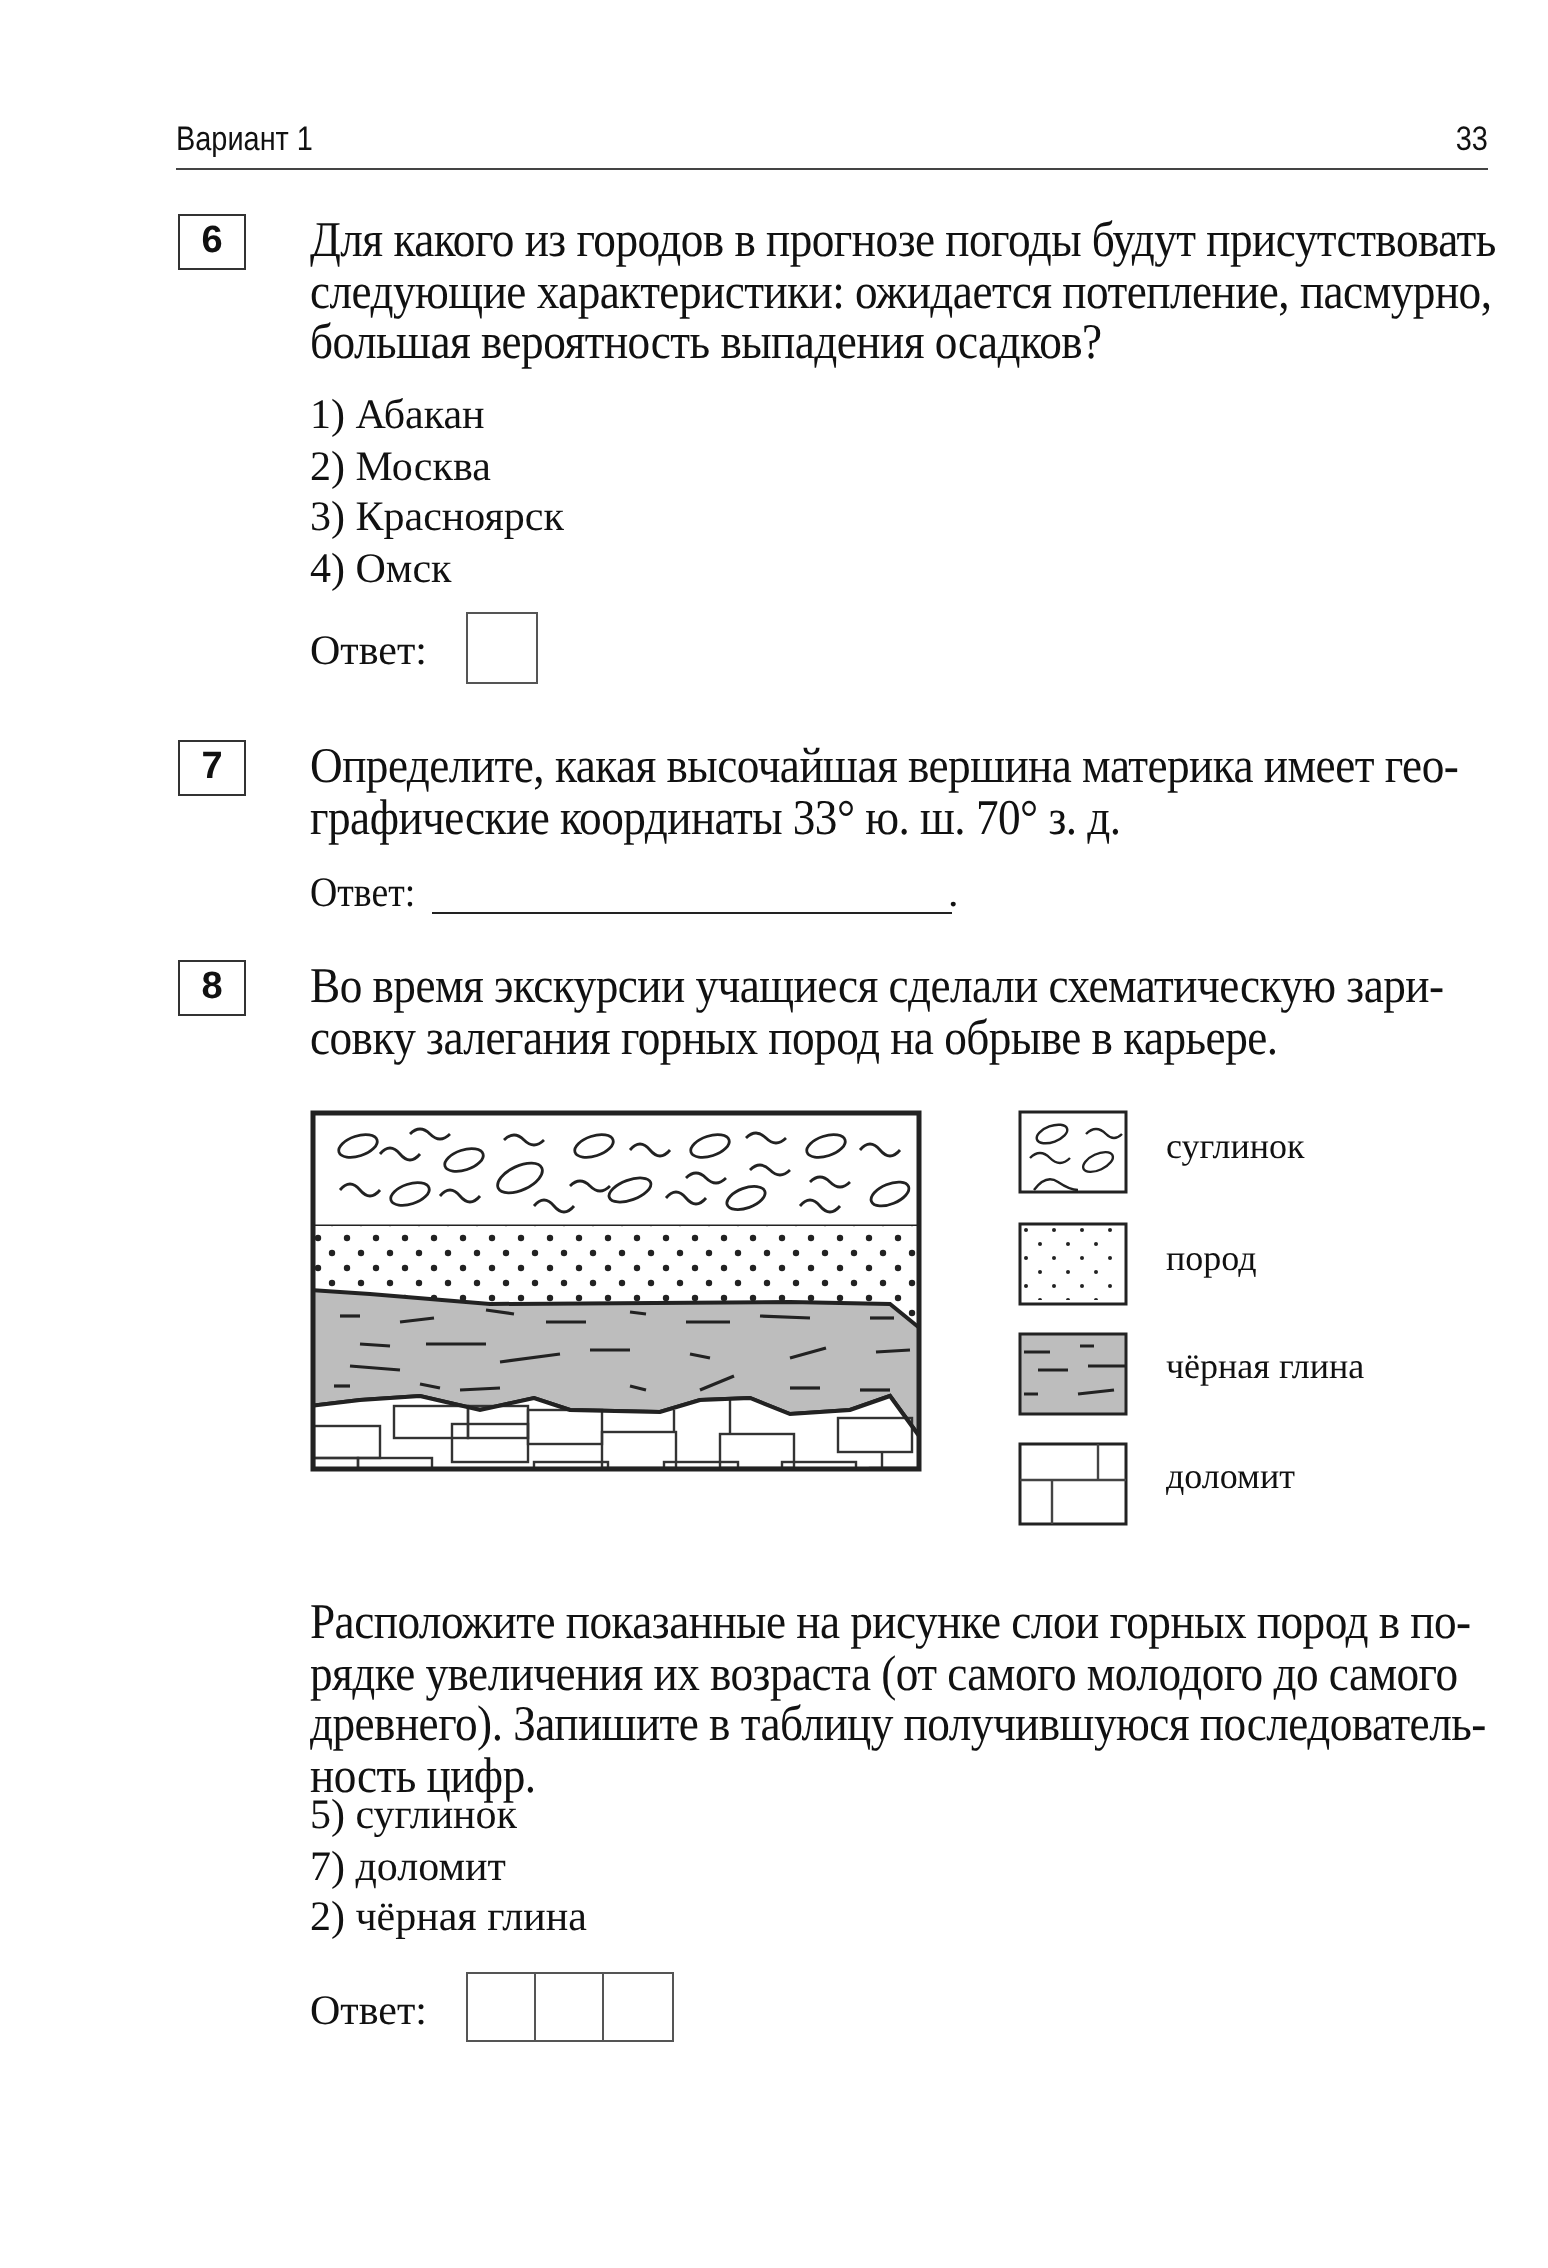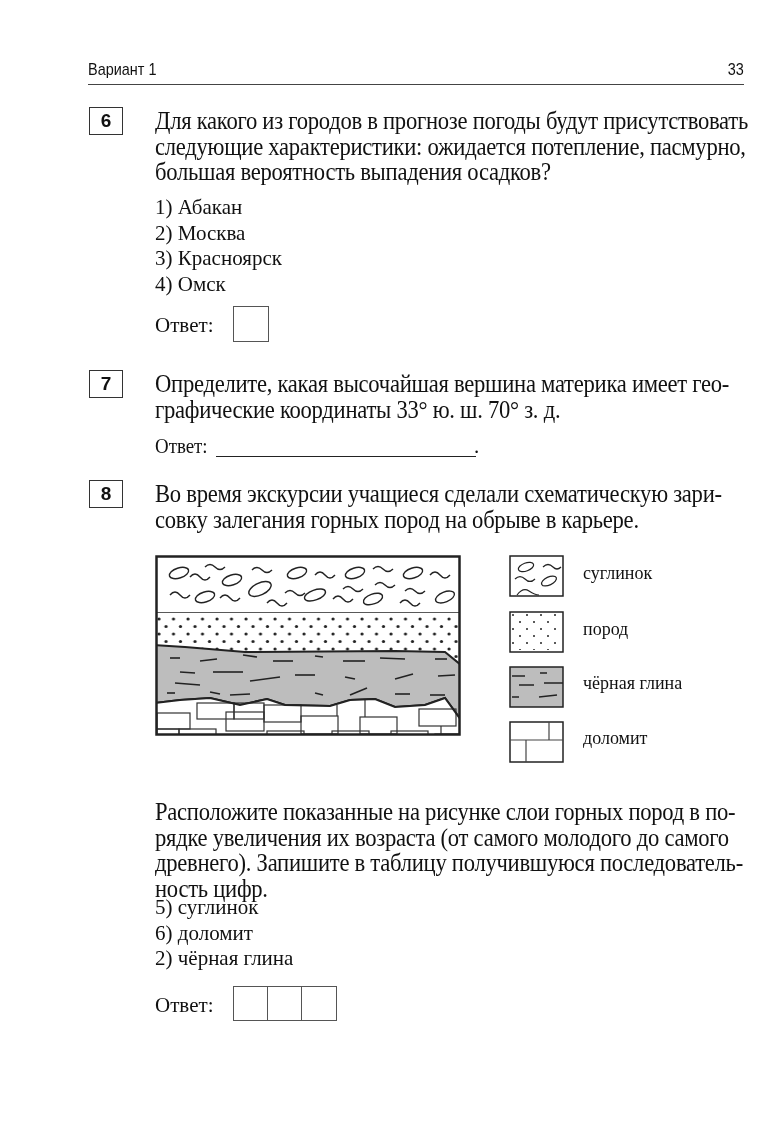--- a/index.html
+++ b/index.html
@@ -203,18 +203,18 @@
 <div class="legend-label serif" style="top:673px;">чёрная глина</div>
 <div class="legend-label serif" style="top:728px;">доломит</div>
 
 <div class="para serif" style="top:768px;margin-top:31px;">
   <span class="line" style="transform:scaleX(0.905);transform-origin:left;">Расположите показанные на рисунке слои горных пород в по-</span>
   <span class="line" style="transform:scaleX(0.905);transform-origin:left;">рядке увеличения их возраста (от самого молодого до самого</span>
   <span class="line" style="transform:scaleX(0.905);transform-origin:left;">древнего). Запишите в таблицу получившуюся последователь-</span>
   <span class="line" style="transform:scaleX(0.905);transform-origin:left;">ность цифр.</span>
 </div>
 <div class="opt serif" style="top:895px;">5) суглинок</div>
-<div class="opt serif" style="top:921px;">6) доломит</div>
+<div class="opt serif" style="top:921px;">7) доломит</div>
 <div class="opt serif" style="top:946px;">2) чёрная глина</div>
 <div class="answer-label serif" style="top:993px;">Ответ:</div>
 <div class="answer-box" style="left:233px; top:986px; width:36px; height:35px;"></div>
 <div class="answer-box" style="left:267px; top:986px; width:36px; height:35px;"></div>
 <div class="answer-box" style="left:301px; top:986px; width:36px; height:35px;"></div>
 
 </body></html>

